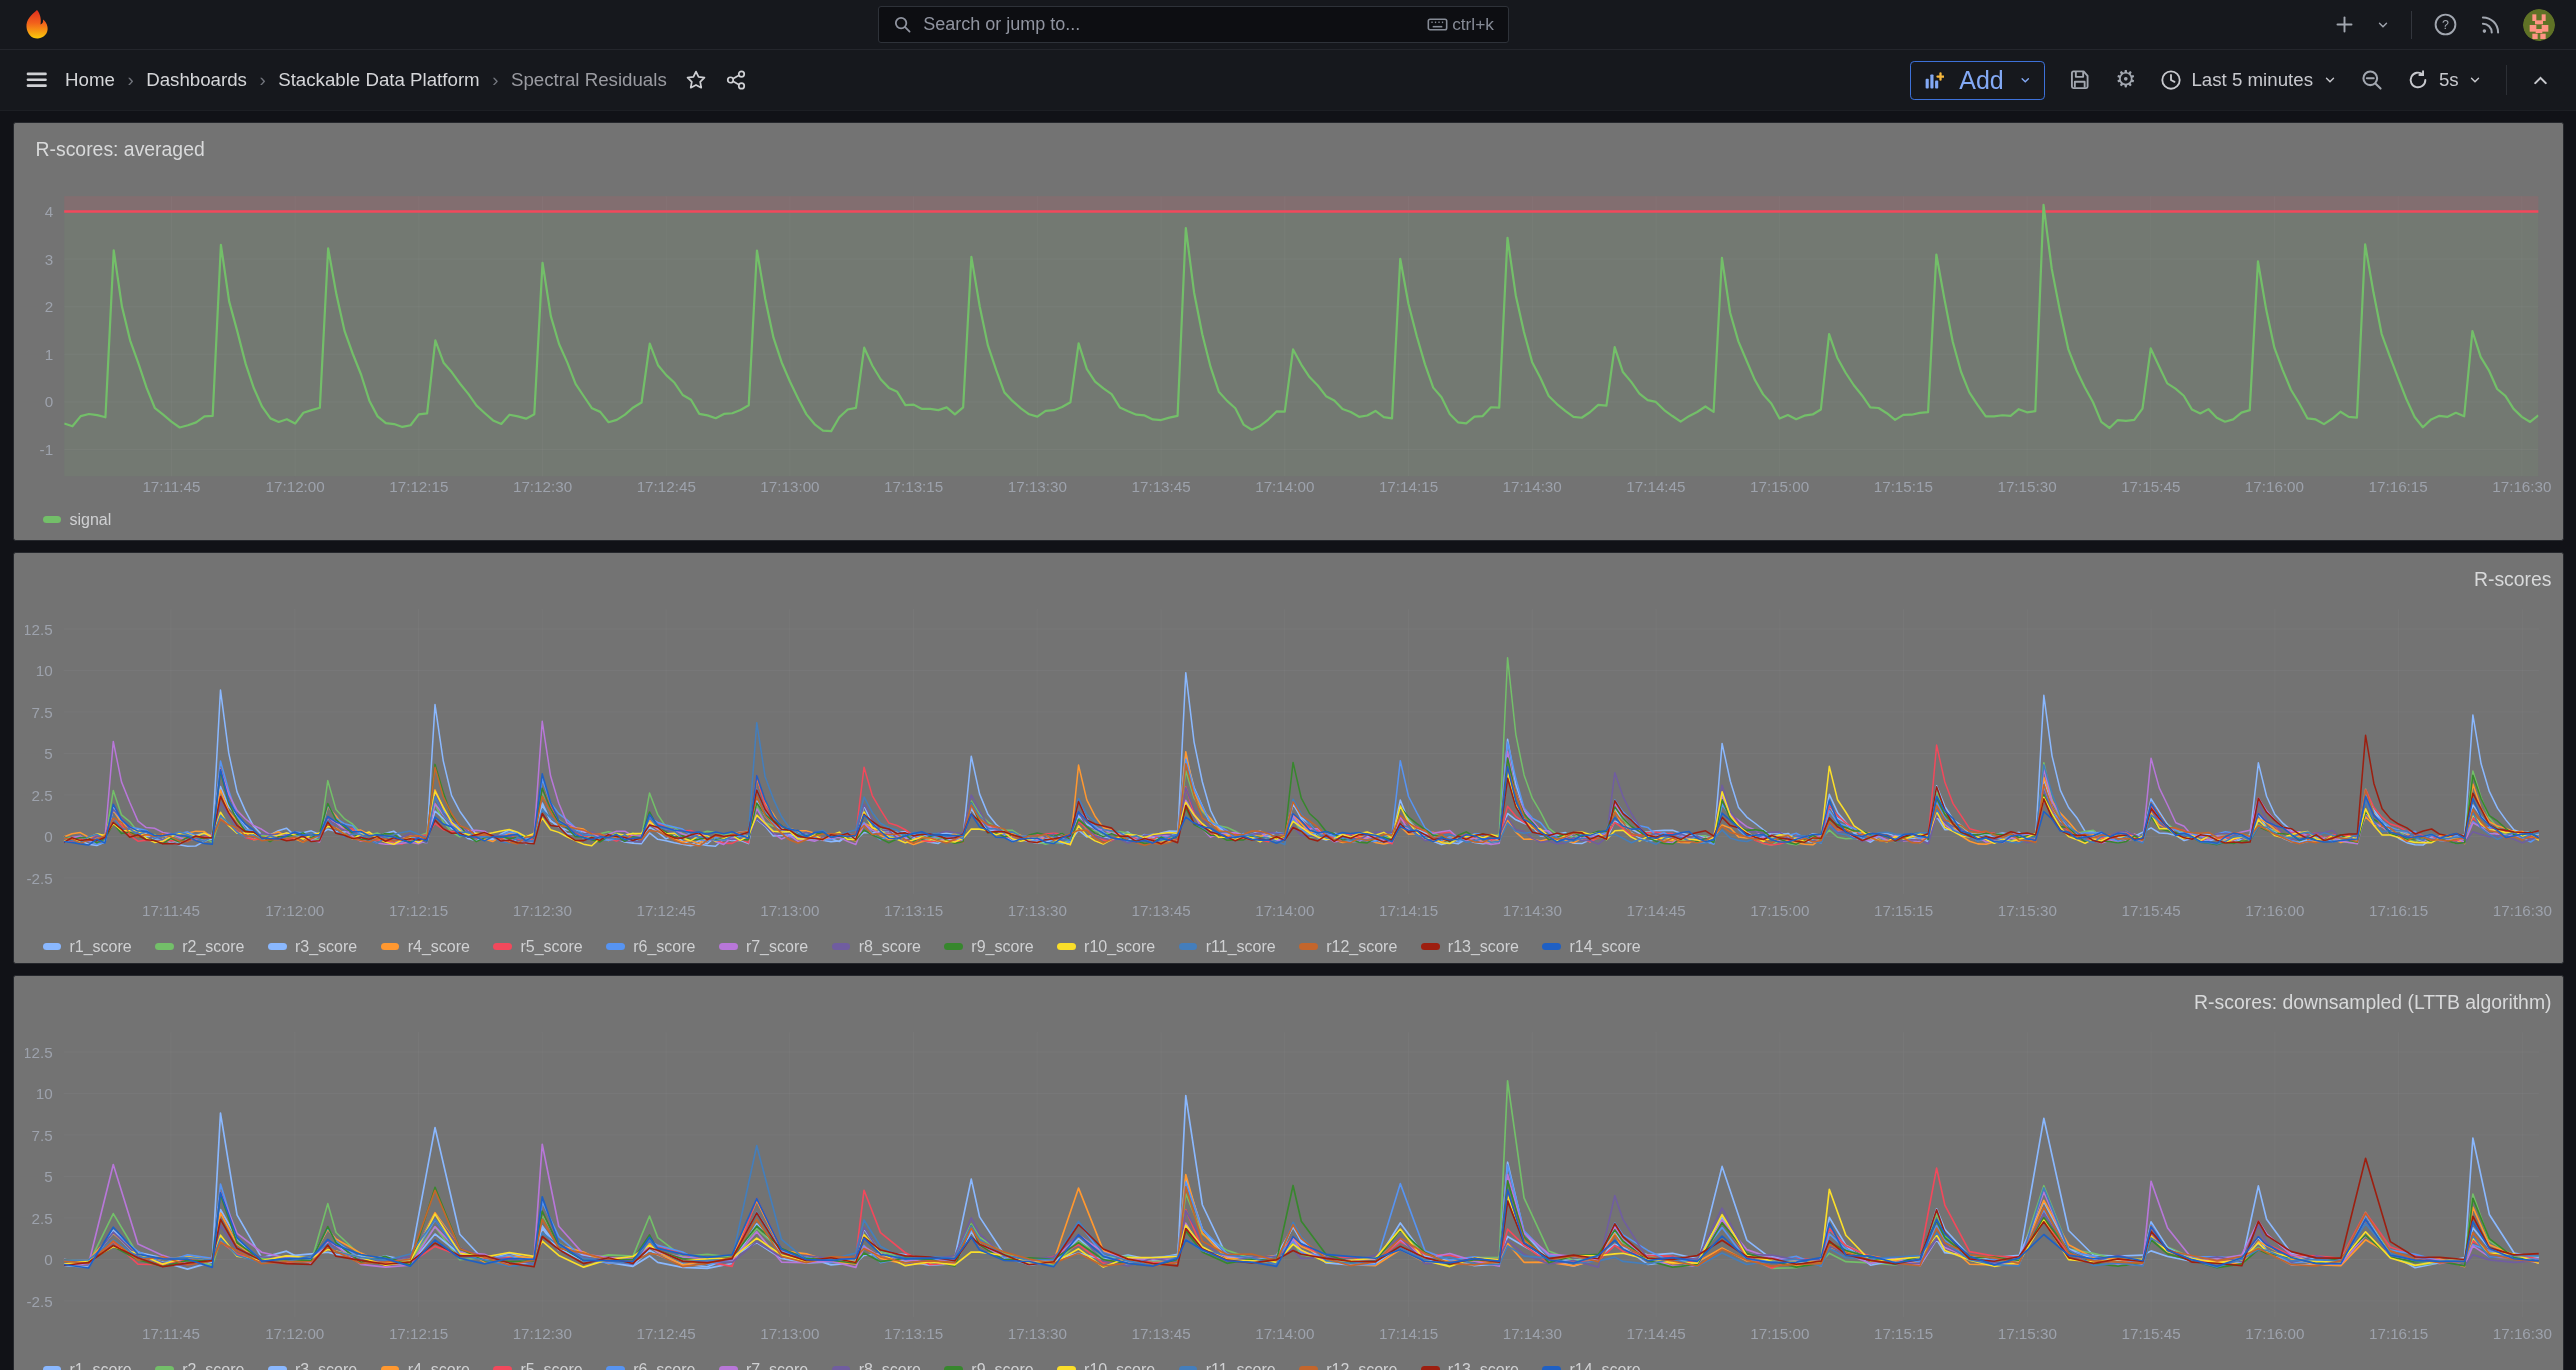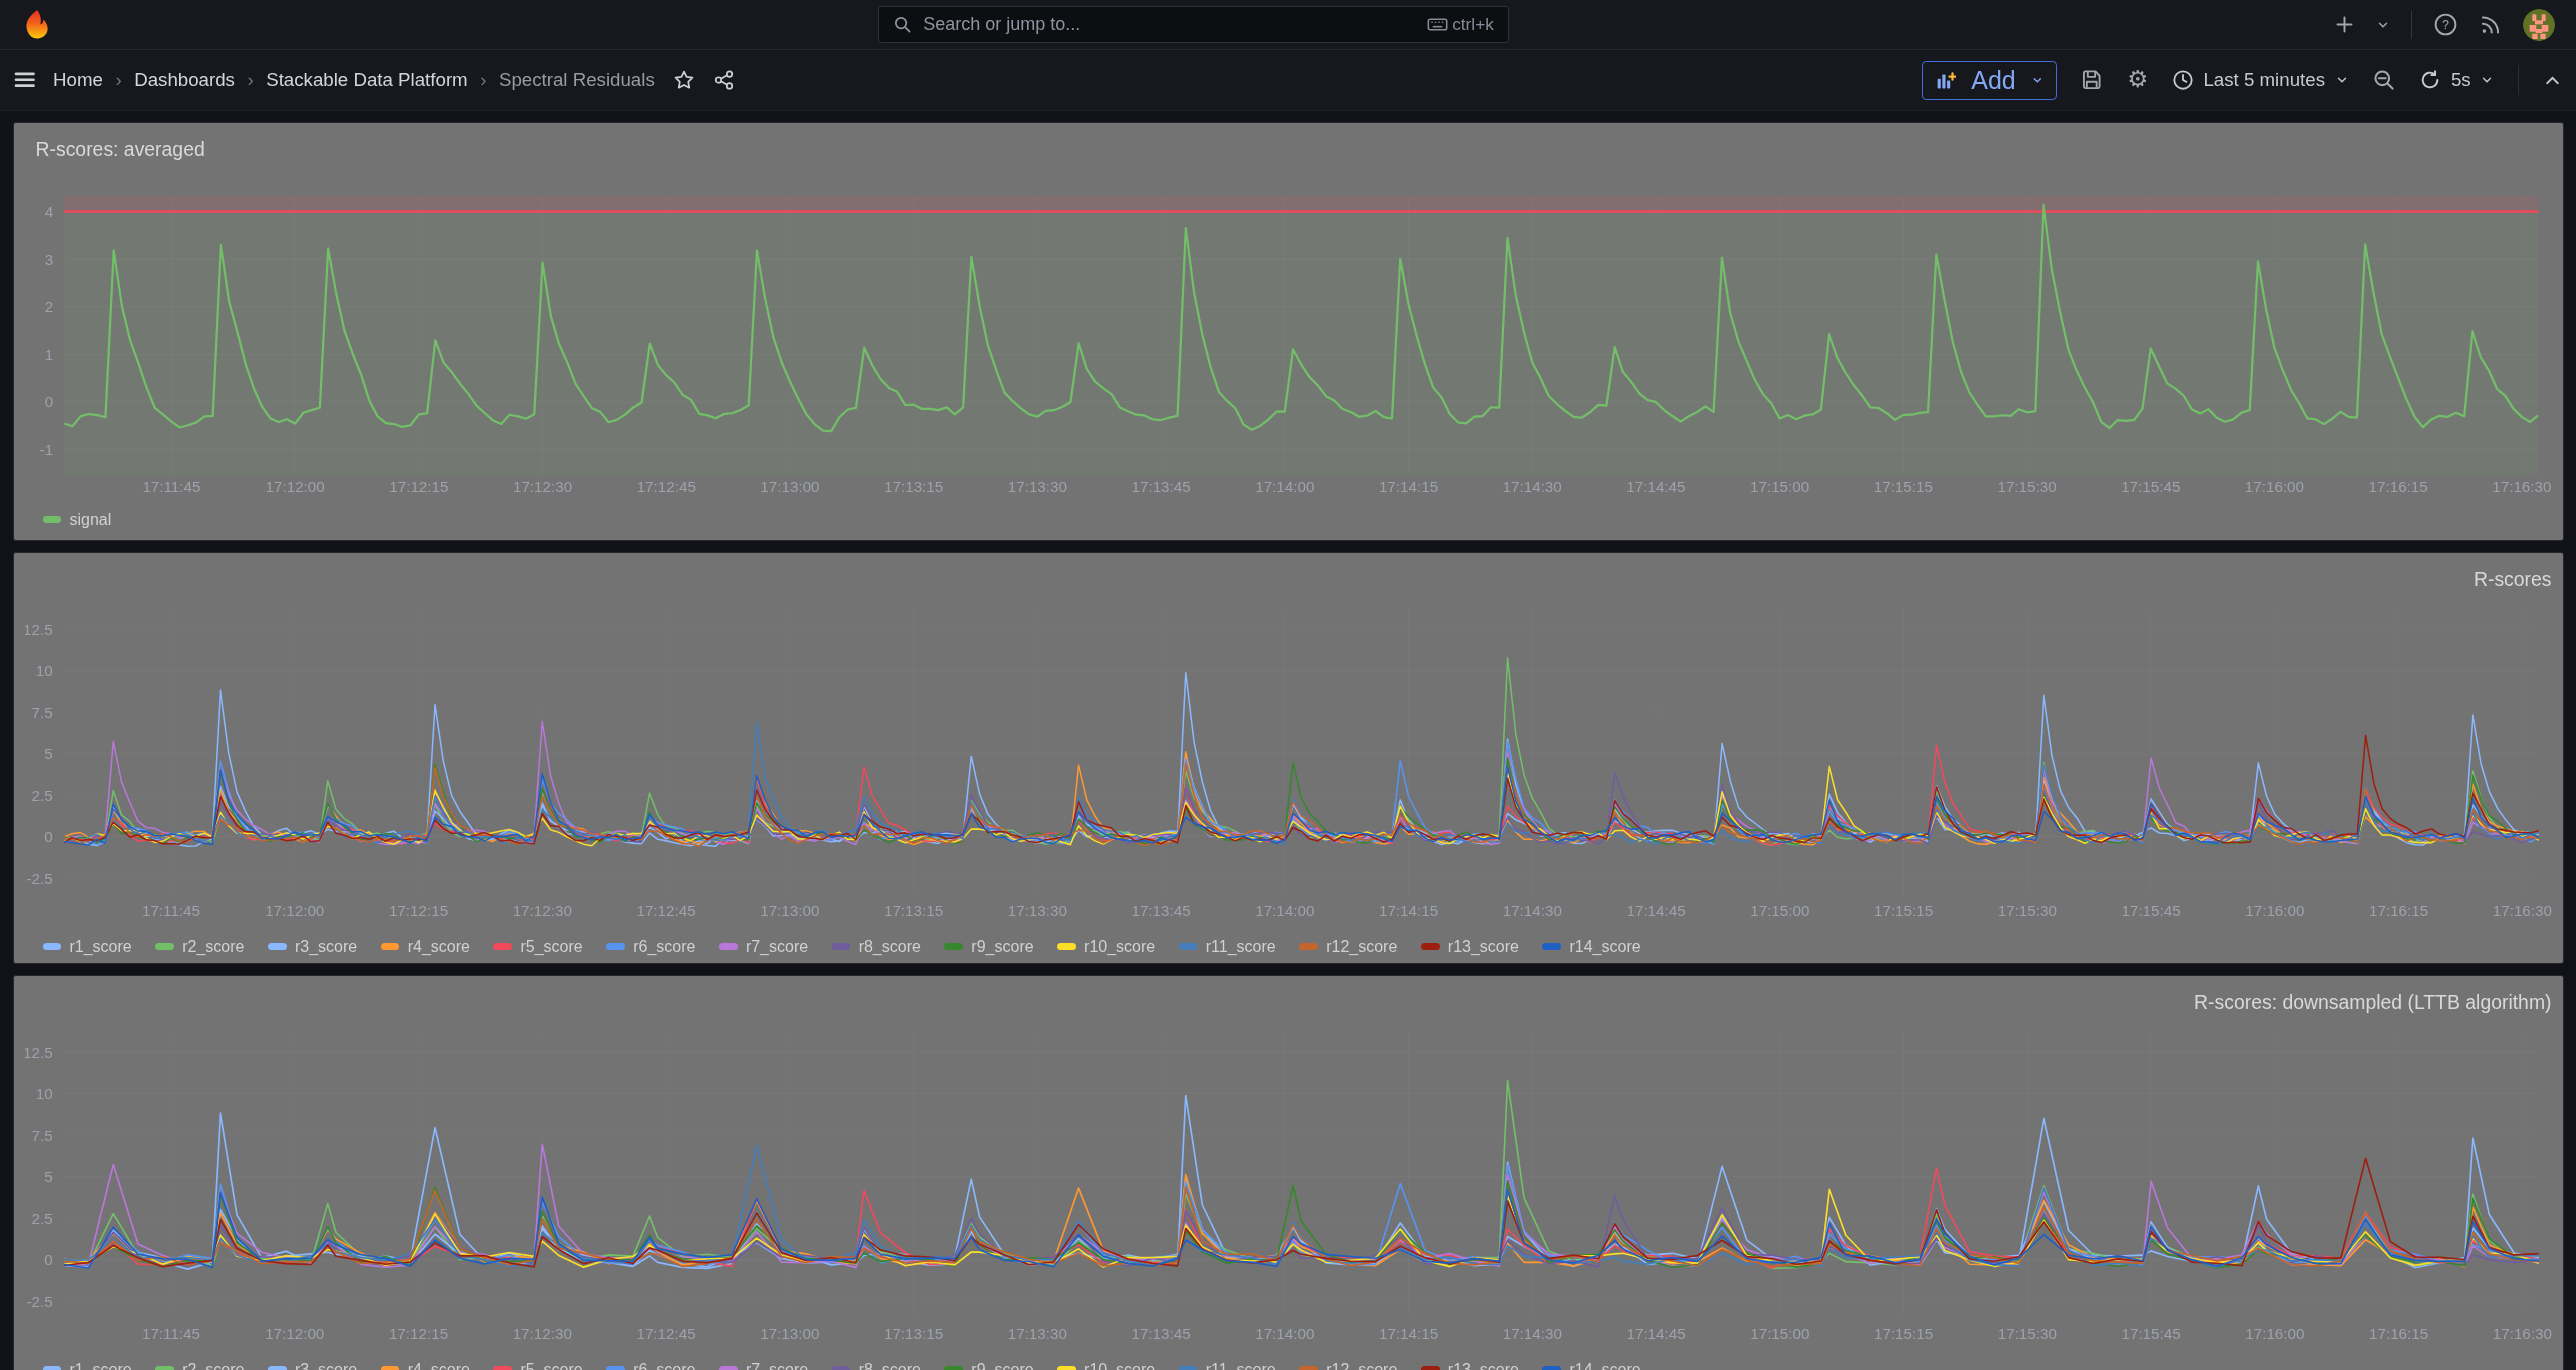--- a/index.html
+++ b/index.html
@@ -15,21 +15,21 @@
                border-radius:3px; display:flex; align-items:center; padding:16px 14px;
                color:#9094a0; font-size:18px; gap:11px; cursor:text; }
   .searchbox .ph { flex:1; }
   .shortcut { display:flex; align-items:center; gap:4px; color:#868b96; font-size:17.3px; }
   .nav-right { display:flex; align-items:center; gap:21px; }
   .navdivider { width:0.7px; height:28px; background:#33363d; }
   .iconbtn { display:flex; align-items:center; justify-content:center; cursor:pointer; }
   .avatar { width:32px; height:32px; border-radius:50%; overflow:hidden; }
 
   
-  .toolbar { height:61px; display:flex; align-items:center; padding:0 13px;
+  .toolbar { height:61px; display:flex; align-items:center; padding:0 25px;
              background:#16181d; border-bottom:0.7px solid #1d1f24; }
   .crumbs { display:flex; align-items:center; margin-left:16.6px; font-size:18.7px; }
   .crumb { color:#d5d6d9; cursor:pointer; white-space:nowrap; }
   .crumb:not(:first-child)::before { content:"›"; margin:0 12.5px; color:#73767e; }
   .crumb.current { color:#9a9ba1; cursor:default; }
   .crumb-icons { display:flex; align-items:center; gap:18px; margin-left:18px; }
   .tb-right { margin-left:auto; display:flex; align-items:center; gap:23.5px; }
   .addbtn { display:flex; align-items:center; gap:15px; height:39px; padding:0 12.5px;
             border:1.4px solid #3d71d9; border-radius:4.2px; color:#83a9f5; font-size:25px;
             background:transparent; cursor:pointer; }

